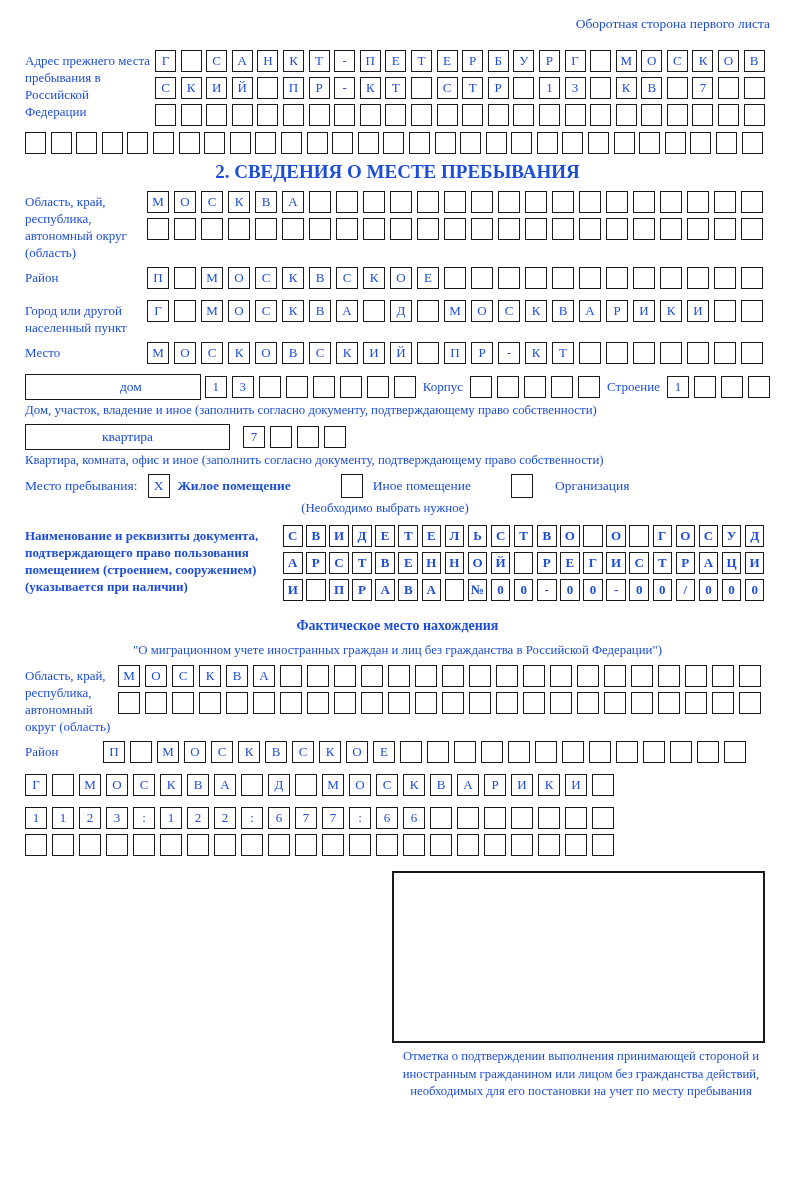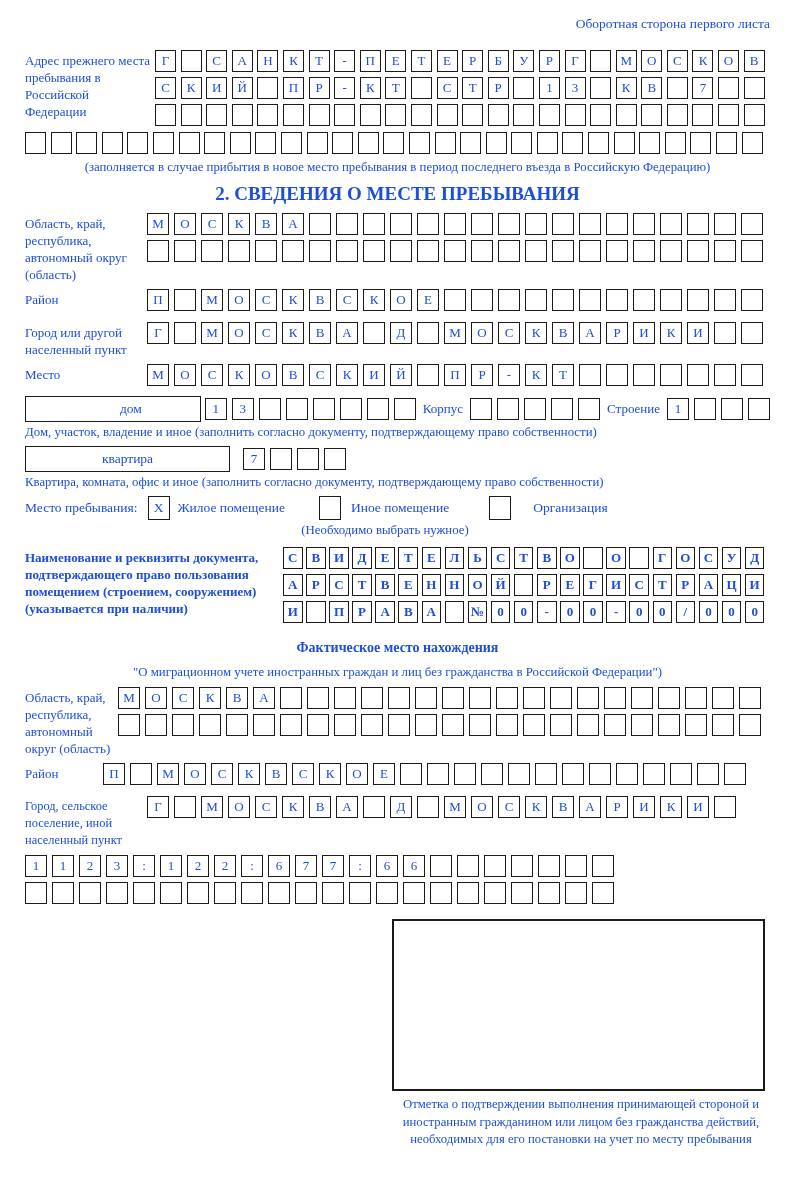--- a/index.html
+++ b/index.html
@@ -164,21 +164,20 @@
       <span class="cell"></span>
       <span class="cell"></span>
       <span class="cell"></span>
       <span class="cell"></span>
       <span class="cell"></span>
       <span class="cell"></span>
       <span class="cell"></span>
       <span class="cell"></span>
     </div>
 
-  <div class="notecenter nmargin">(заполняется в случае прибытия в новое место пребывания в период последнего въезда в Российскую Федерацию)</div>
 
   <div class="h2">2. СВЕДЕНИЯ О МЕСТЕ ПРЕБЫВАНИЯ</div>
 
   <div class="field">
     <div class="flabel">Область, край, республика, автономный округ (область)</div>
     <div>
       <div class="cellrow">
           <span class="cell">М</span>
           <span class="cell">О</span>
           <span class="cell">С</span>
@@ -355,21 +354,21 @@
         <span class="cell"></span>
         <span class="cell"></span>
         <span class="cell"></span>
       </div>
   </div>
   <div class="note mt2">Квартира, комната, офис и иное (заполнить согласно документу, подтверждающему право собственности)</div>
 
   <div class="inlinerow">
     <span class="mesto-label">Место пребывания:</span>
     <span class="checkbox">X</span>
-    <span class="opt-label" style="margin:0 34px 0 8px;">Жилое помещение</span>
+    <span class="opt-label" style="margin:0 50px 0 8px;font-weight:bold;">Жилое помещение</span>
     <span class="checkbox"></span>
     <span class="opt-label" style="margin:0 40px 0 10px;">Иное помещение</span>
     <span class="checkbox"></span>
     <span class="opt-label" style="margin-left:22px;">Организация</span>
   </div>
   <div class="note mt2" style="text-align:center;width:720px;">(Необходимо выбрать нужное)</div>
 
   <div class="field f-doc">
     <div class="flabel">Наименование и реквизиты документа, подтверждающего право пользования помещением (строением, сооружением) (указывается при наличии)</div>
     <div>
@@ -530,21 +529,20 @@
         <span class="cell"></span>
         <span class="cell"></span>
         <span class="cell"></span>
         <span class="cell"></span>
         <span class="cell"></span>
         <span class="cell"></span>
       </div>
   </div>
 
   <div class="field">
-    <div class="flabel" style="font-size:12.4px;">Город, сельское поселение, иной населенный пункт</div>
     <div class="cellrow">
         <span class="cell">Г</span>
         <span class="cell"></span>
         <span class="cell">М</span>
         <span class="cell">О</span>
         <span class="cell">С</span>
         <span class="cell">К</span>
         <span class="cell">В</span>
         <span class="cell">А</span>
         <span class="cell"></span>

